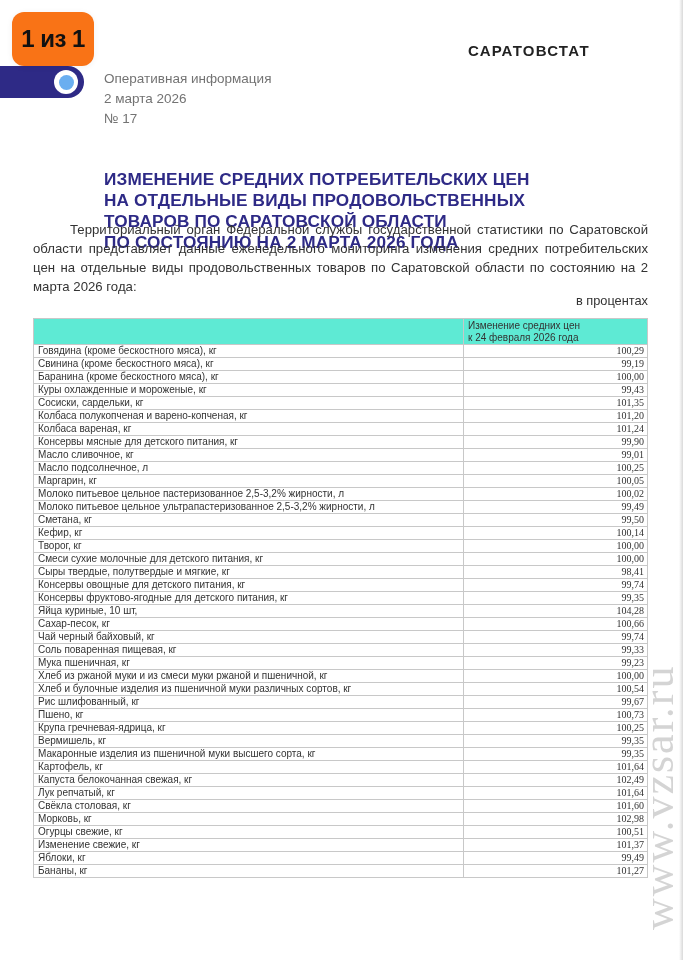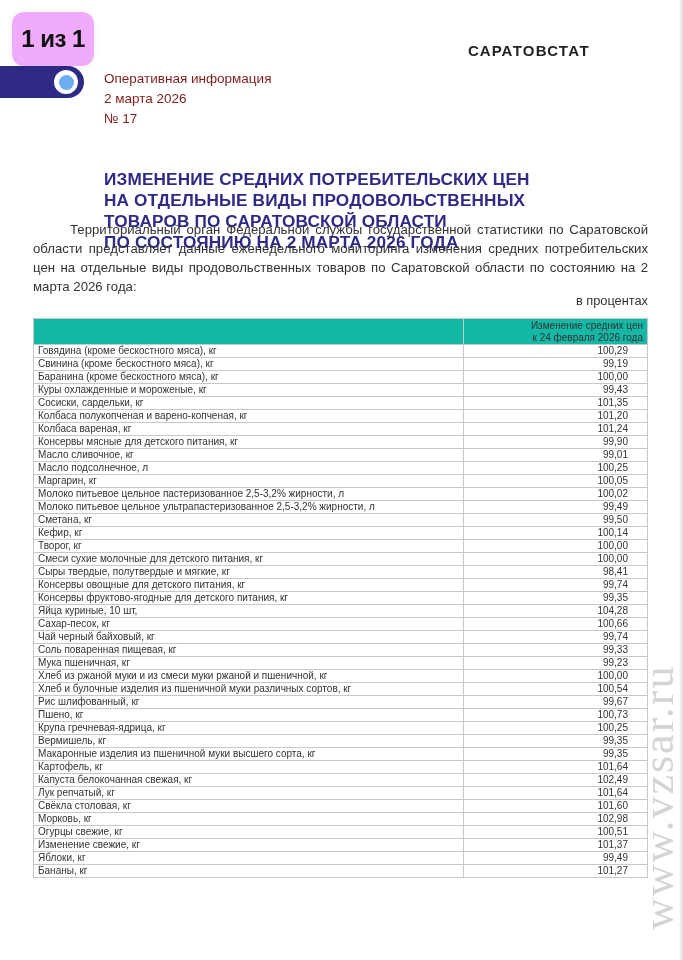--- a/index.html
+++ b/index.html
@@ -2,56 +2,56 @@
 <html><head>
 <meta charset="utf-8">
 <style>
   html, body { margin: 0; padding: 0; }
   body {
     width: 683px; height: 960px; overflow: hidden; position: relative;
     background: #ffffff; font-family: "Liberation Sans", sans-serif; color: #2a2a2a;
   }
   .page-badge {
     position: absolute; left: 12px; top: 12px; width: 82px; height: 54px;
-    background: #f0abfc; border-radius: 12px; box-shadow: 0 1px 6px rgba(0,0,0,0.06);
+    background: #f97316; border-radius: 12px; box-shadow: 0 1px 6px rgba(0,0,0,0.06);
     display: flex; align-items: center; justify-content: center;
     font-size: 24px; font-weight: bold; color: #111; letter-spacing: -0.5px; z-index: 3;
   }
   .brand {
     position: absolute; left: 468px; top: 42px; font-size: 15px; font-weight: bold;
     letter-spacing: 1.2px; color: #222;
   }
   .band {
     position: absolute; left: 0; top: 66px; width: 84px; height: 32px;
     background: #2e2a86; border-radius: 0 16px 16px 0; z-index: 2;
   }
   .band-dot {
     position: absolute; left: 54px; top: 70px; width: 24px; height: 24px;
     border-radius: 50%; background: #ffffff; z-index: 3;
     display: flex; align-items: center; justify-content: center;
   }
   .band-dot span { width: 15px; height: 15px; border-radius: 50%; background: #6aaef0; display: block; }
-  .meta { position: absolute; left: 104px; top: 69px; font-size: 13.5px; line-height: 20px; color: #7f1d1d; }
+  .meta { position: absolute; left: 104px; top: 69px; font-size: 13.5px; line-height: 20px; color: #737373; }
   .title {
     position: absolute; left: 104px; top: 124px; font-size: 17.2px; line-height: 21px;
     font-weight: bold; color: #2e2a86; letter-spacing: 0.15px; margin-top: 45px;
   }
   .intro {
     position: absolute; left: 33px; top: 220px; width: 615px; font-size: 13.2px;
     line-height: 19px; color: #333; text-align: justify; text-indent: 37px;
   }
   .units { position: absolute; right: 35px; top: 293px; font-size: 12.8px; color: #333; }
   table.prices {
     position: absolute; left: 33px; top: 318px; width: 615px; border-collapse: collapse;
     font-size: 10px; color: #333;
   }
   table.prices td, table.prices th { border: 1px solid #c8c8c8; padding: 0 4px; height: 12px; line-height: 12px; }
-  table.prices th { font-weight: normal; height: 25px; line-height: 12px; text-align: right; background: #14b8a6; }
+  table.prices th { font-weight: normal; height: 25px; line-height: 12px; text-align: left; background: #5eead4; }
   table.prices th.blank { width: 421px; }
-  table.prices td.val { text-align: right; padding-right: 19px; }
+  table.prices td.val { text-align: right; padding-right: 3px; font-family: Liberation Serif, serif; }
   .watermark {
     position: absolute; left: 633px; top: 930px; transform-origin: 0 0; transform: rotate(-90deg);
     font-size: 44px; font-family: "Liberation Serif", serif; color: rgba(160,160,160,0.45);
     letter-spacing: 2px; white-space: nowrap; text-shadow: 1px 1px 2px rgba(255,255,255,0.8);
   }
   .edge-shadow { position: absolute; right: 0; top: 0; width: 4px; height: 960px; background: linear-gradient(to right, rgba(0,0,0,0), rgba(0,0,0,0.15)); }
 </style>
 </head>
 <body>
 

